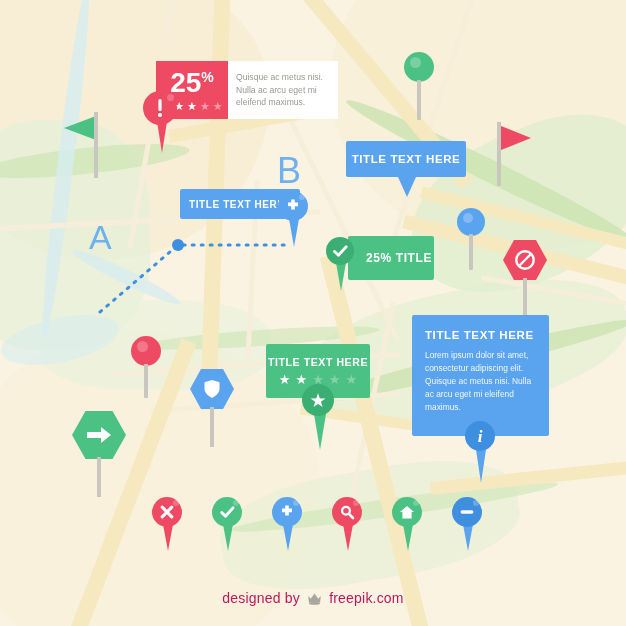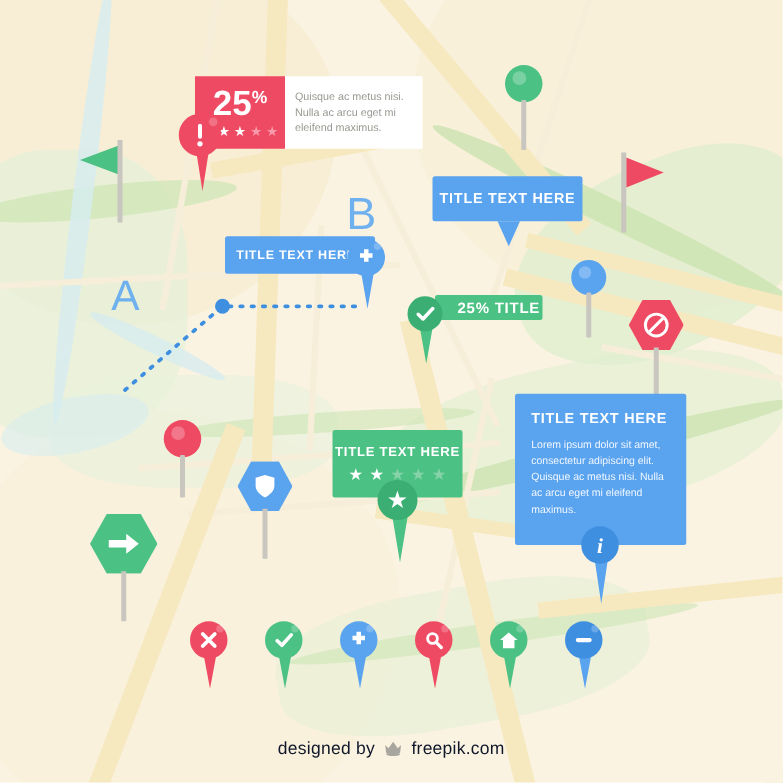--- a/index.html
+++ b/index.html
@@ -87,21 +87,21 @@
     position:absolute;
     font-family:"Liberation Sans", sans-serif;
     font-weight:400;
     color:#6fb0ef;
   }
 
   
   #footer {
     position:absolute; left:0; right:0; bottom:18px;
     text-align:center;
-    font-size:14px; color:#0f172a;
+    font-size:14px; color:#be185d;
     letter-spacing:.2px;
   }
   #footer .crown { display:inline-block; vertical-align:-2px; margin:0 3px; }
 </style>
 </head>
 <body>
 
 <div id="stage">
 
   <div class="map-base">
@@ -278,21 +278,21 @@
     <div class="tail" style="left:10px; top:22px; border-top:34px solid #5aa3ef;"></div>
     <div class="head" style="width:30px; height:30px; background:#5aa3ef;">
       <svg width="16" height="16" viewBox="0 0 16 16">
         <path d="M6.2 1.4 h3.6 v3.2 h3.2 v3.6 h-3.2 v3.2 h-3.6 v-3.2 h-3.2 v-3.6 h3.2 z" fill="#fff"></path>
       </svg>
     </div>
     <div class="gloss" style="left:21px; top:3px; width:6px; height:6px;"></div>
   </div>
 
   <div class="callout" style="left:330px; top:236px; width:104px; height:30px;">
-    <div style="position:absolute; left:18px; top:0; width:86px; height:20px; background:#4cc184;
+    <div style="position:absolute; left:18px; top:0; width:86px; height:44px; background:#4cc184;
                 border-radius:2px; display:flex; align-items:center; padding-left:18px;">
       <span class="title-text" style="font-size:12px;">25% TITLE</span>
     </div>
   </div>
   <div class="pin-drop" style="left:326px; top:237px; width:30px; height:54px;">
     <div class="tail" style="left:9px; top:20px; border-top:34px solid #4cc184;"></div>
     <div class="head" style="width:28px; height:28px; background:#3bae73;">
       <svg width="15" height="13" viewBox="0 0 15 13">
         <path d="M1.5 6.4 L5.4 10.2 L13.2 1.8" fill="none" stroke="#fff" stroke-width="2.8" stroke-linecap="round" stroke-linejoin="round"></path>
       </svg>

